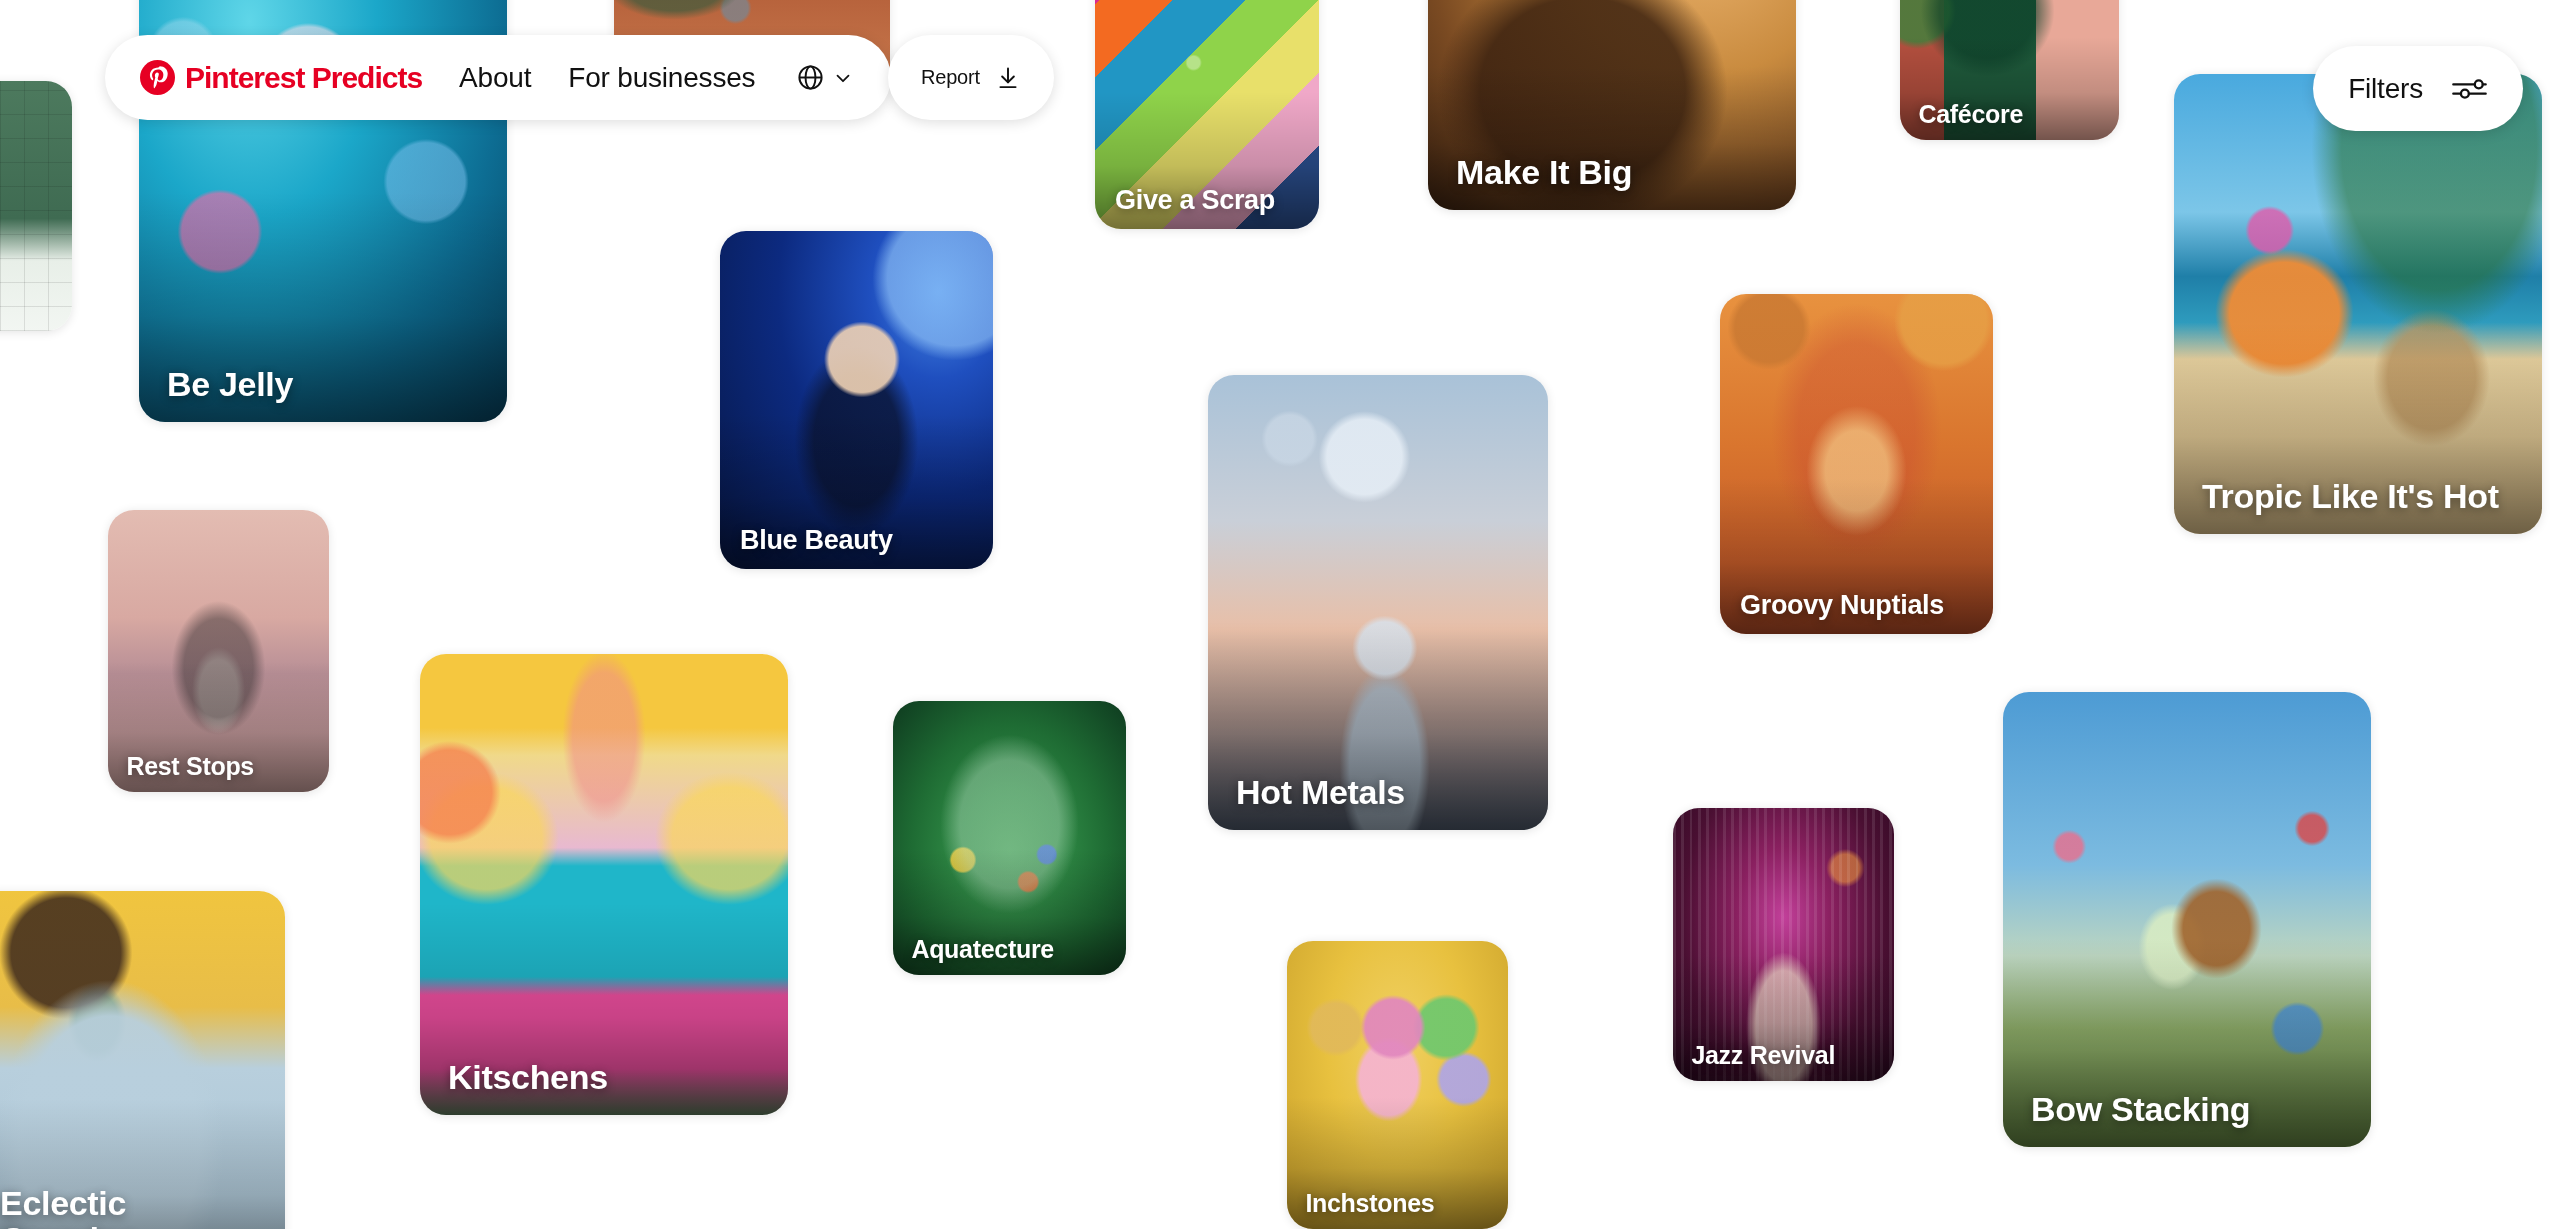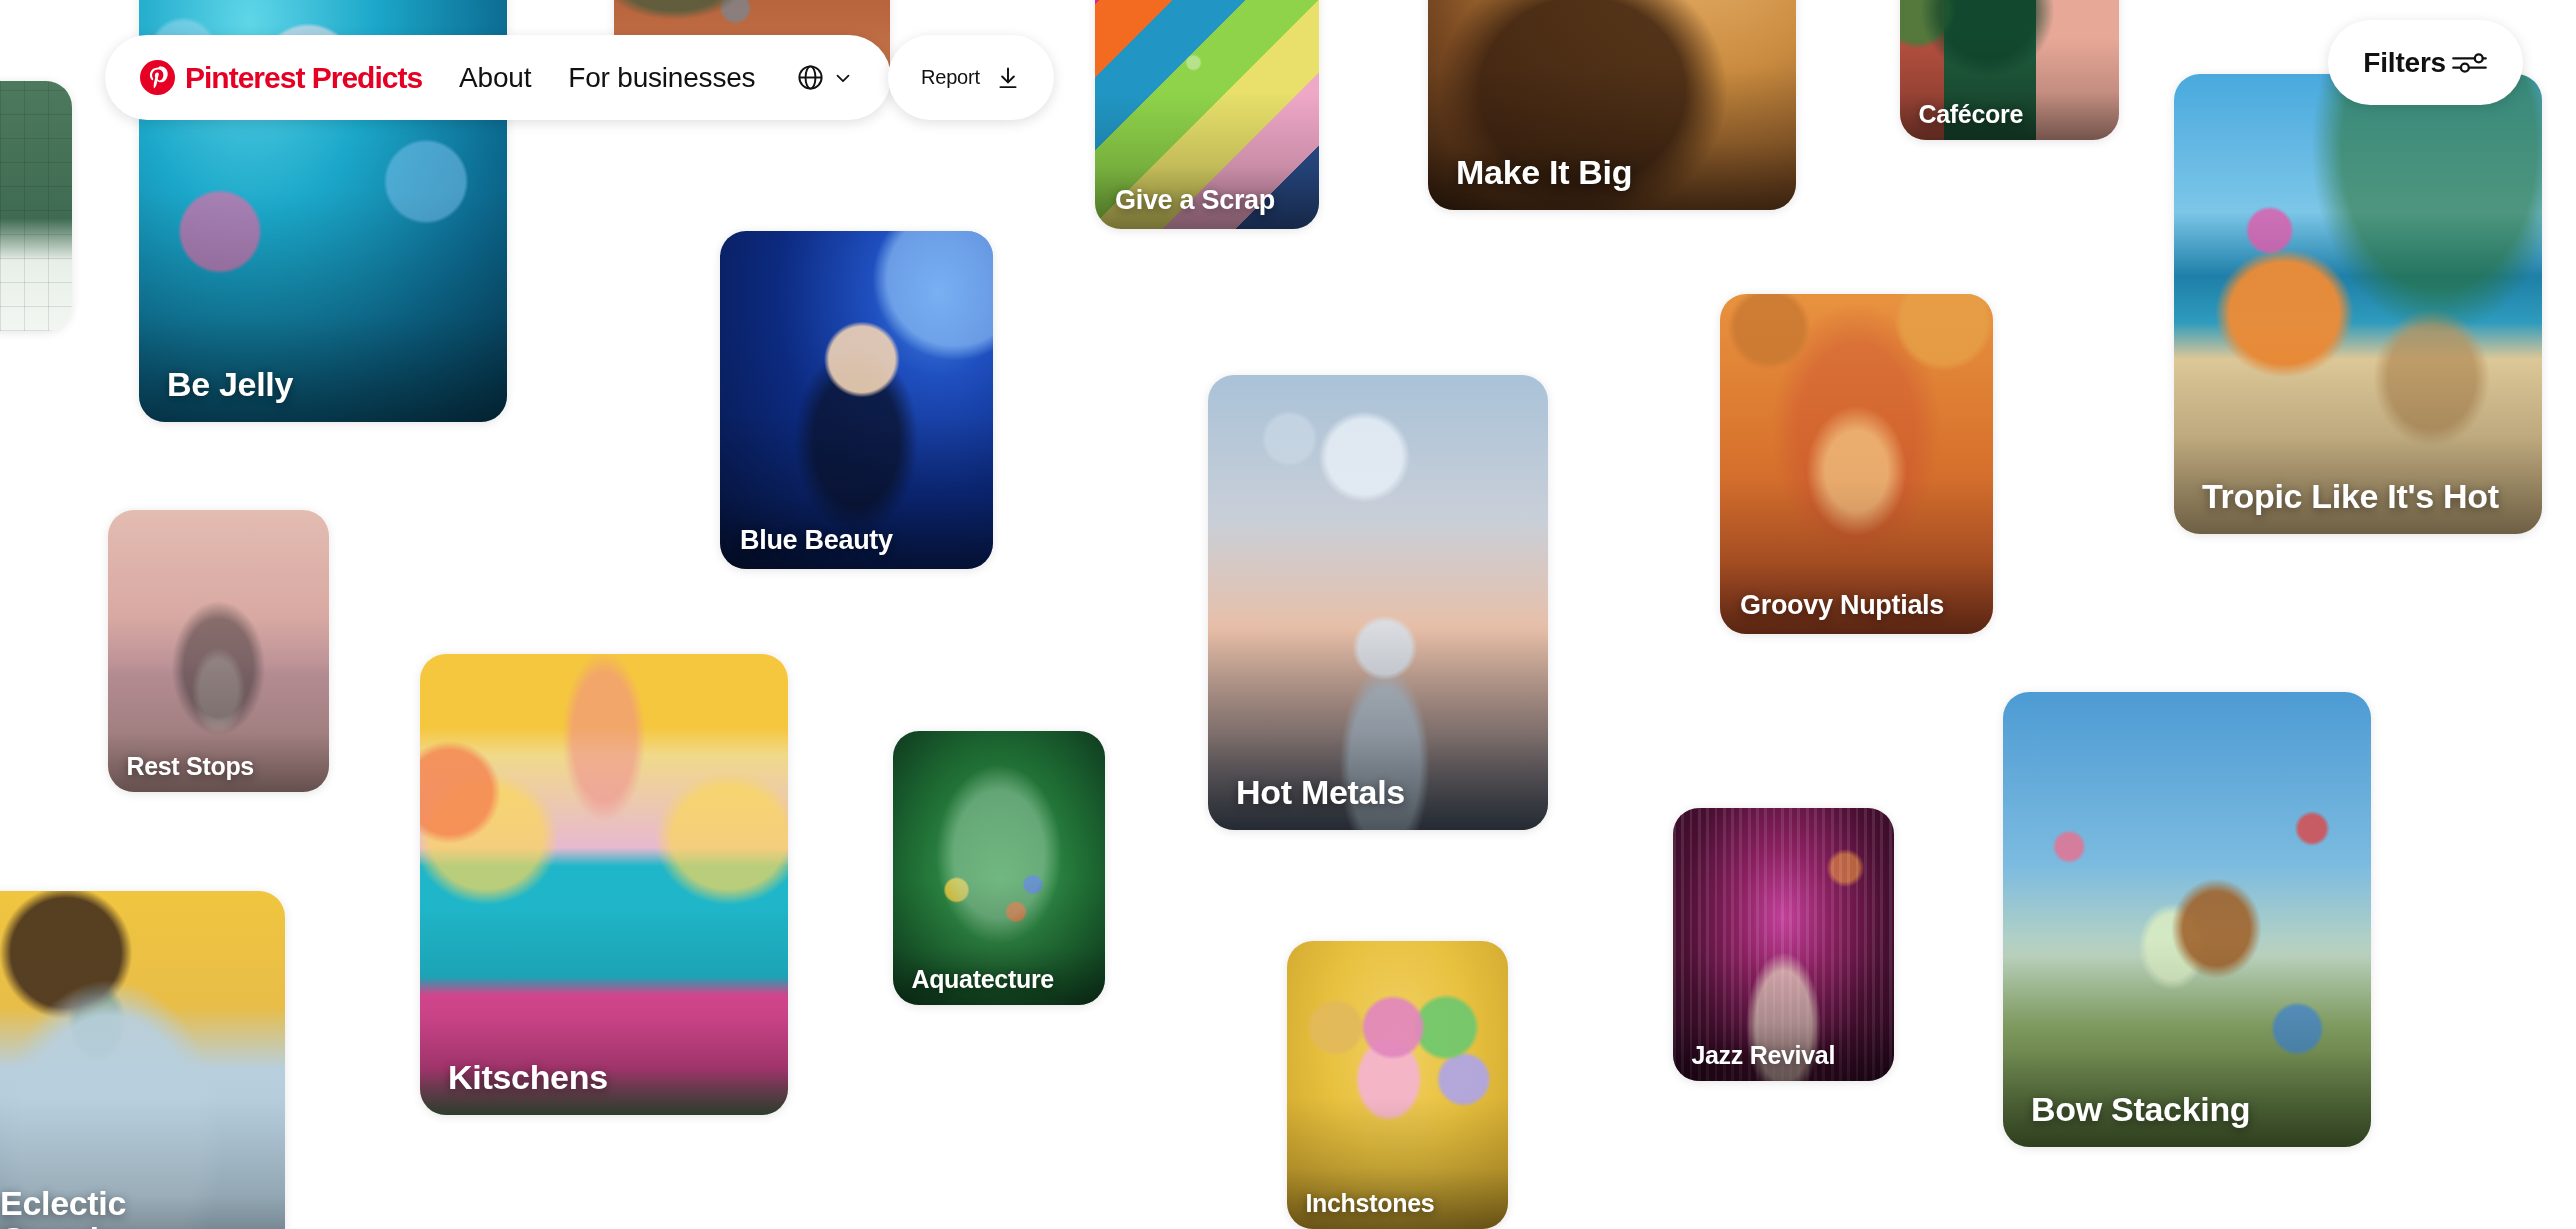--- a/index.html
+++ b/index.html
@@ -49,21 +49,21 @@
     color: #e60023; font-weight: 700; font-size: 30px; letter-spacing: -1px; white-space: nowrap;
   }
   .navlink {
     font-size: 28px; color: #111; white-space: nowrap; cursor: pointer; letter-spacing: -0.2px;
   }
   .langsel { display: flex; align-items: center; gap: 7.4px; cursor: pointer; margin-left: 3.7px; }
 
   #reportbtn { left: 888px; top: 35px; height: 85px; padding: 0 33px; gap: 14.7px; cursor: pointer; }
   #reportbtn .txt { font-size: 20px; color: #111; letter-spacing: -0.2px; }
 
-  #filtersbtn { right: 53px; top: 20px; height: 85px; padding: 0 35px; gap: 5px; cursor: pointer; font-weight: bold; }
+  #filtersbtn { right: 53px; top: 46px; height: 85px; padding: 0 35px; gap: 28px; cursor: pointer; }
   #filtersbtn .txt { font-size: 28px; color: #111; letter-spacing: -0.2px; }
 
   svg { display: block; }
 </style>
 </head>
 <body>
 
 <div id="stage">
 
   <div id="cards">
@@ -128,21 +128,21 @@
         <div class="art" style="background: radial-gradient(at 50% 56%, rgba(70, 60, 62, 0.55) 0px, rgba(70, 60, 62, 0.55) 22%, transparent 30%), radial-gradient(at 50% 64%, rgba(245, 230, 222, 0.8) 0px, rgba(245, 230, 222, 0.8) 12%, transparent 17%);"></div>
         <div class="scrim"></div>
         <div class="label">Rest Stops</div>
       </div>
       <div class="card " style="left: 420px; top: 654px; width: 368px; height: 461px;">
         <div class="art" style="background: linear-gradient(rgb(245, 199, 63) 0%, rgb(245, 199, 63) 16%, rgb(240, 217, 138) 22%, rgb(232, 185, 208) 42%, rgb(31, 182, 201) 46%, rgb(31, 182, 201) 70%, rgb(239, 79, 160) 74%, rgb(239, 79, 160) 90%, rgb(91, 122, 91) 100%);"></div>
         <div class="art" style="background: radial-gradient(at 50% 18%, rgba(240, 140, 140, 0.55) 0px, rgba(240, 140, 140, 0.55) 12%, transparent 16%), radial-gradient(circle at 8% 30%, rgba(245, 130, 80, 0.8) 0px, rgba(245, 130, 80, 0.8) 9%, transparent 11%), radial-gradient(at 18% 40%, rgba(250, 215, 90, 0.7) 0px, rgba(250, 215, 90, 0.7) 13%, transparent 17%), radial-gradient(at 84% 40%, rgba(250, 215, 90, 0.7) 0px, rgba(250, 215, 90, 0.7) 13%, transparent 17%);"></div>
         <div class="scrim"></div>
         <div class="label">Kitschens</div>
       </div>
-      <div class="card tiny" style="left: 893px; top: 731px; width: 212px; height: 274px;">
+      <div class="card tiny" style="left: 893px; top: 701px; width: 233px; height: 274px;">
         <div class="art" style="background: radial-gradient(at 50% 55%, rgb(63, 156, 82) 0%, rgb(47, 138, 69) 30%, rgb(30, 107, 51) 60%, rgb(14, 58, 31) 100%);"></div>
         <div class="art" style="background: radial-gradient(at 50% 45%, rgba(190, 225, 200, 0.4) 0px, rgba(190, 225, 200, 0.4) 30%, transparent 42%), radial-gradient(circle at 30% 58%, rgba(240, 200, 50, 0.85) 0px, rgba(240, 200, 50, 0.85) 5%, transparent 6%), radial-gradient(circle at 66% 56%, rgba(50, 90, 230, 0.85) 0px, rgba(50, 90, 230, 0.85) 4%, transparent 5%), radial-gradient(circle at 58% 66%, rgba(240, 90, 30, 0.85) 0px, rgba(240, 90, 30, 0.85) 4%, transparent 5%);"></div>
         <div class="scrim"></div>
         <div class="label">Aquatecture</div>
       </div>
       <div class="card tiny" style="left: 1673px; top: 808px; width: 221px; height: 273px;">
         <div class="art" style="background: radial-gradient(at 50% 40%, rgb(194, 64, 154) 0%, rgb(138, 32, 96) 30%, rgb(74, 15, 50) 65%, rgb(42, 8, 32) 100%);"></div>
         <div class="art" style="background: repeating-linear-gradient(90deg, rgba(255, 255, 255, 0.1) 0px, rgba(255, 255, 255, 0.1) 2.8px, transparent 2.8px, transparent 8.3px), radial-gradient(circle at 78% 22%, rgba(250, 160, 60, 0.55) 0px, rgba(250, 160, 60, 0.55) 5%, transparent 7%), radial-gradient(at 50% 80%, rgba(235, 210, 195, 0.75) 0px, rgba(235, 210, 195, 0.75) 18%, transparent 24%);"></div>
         <div class="scrim"></div>
         <div class="label">Jazz Revival</div>

